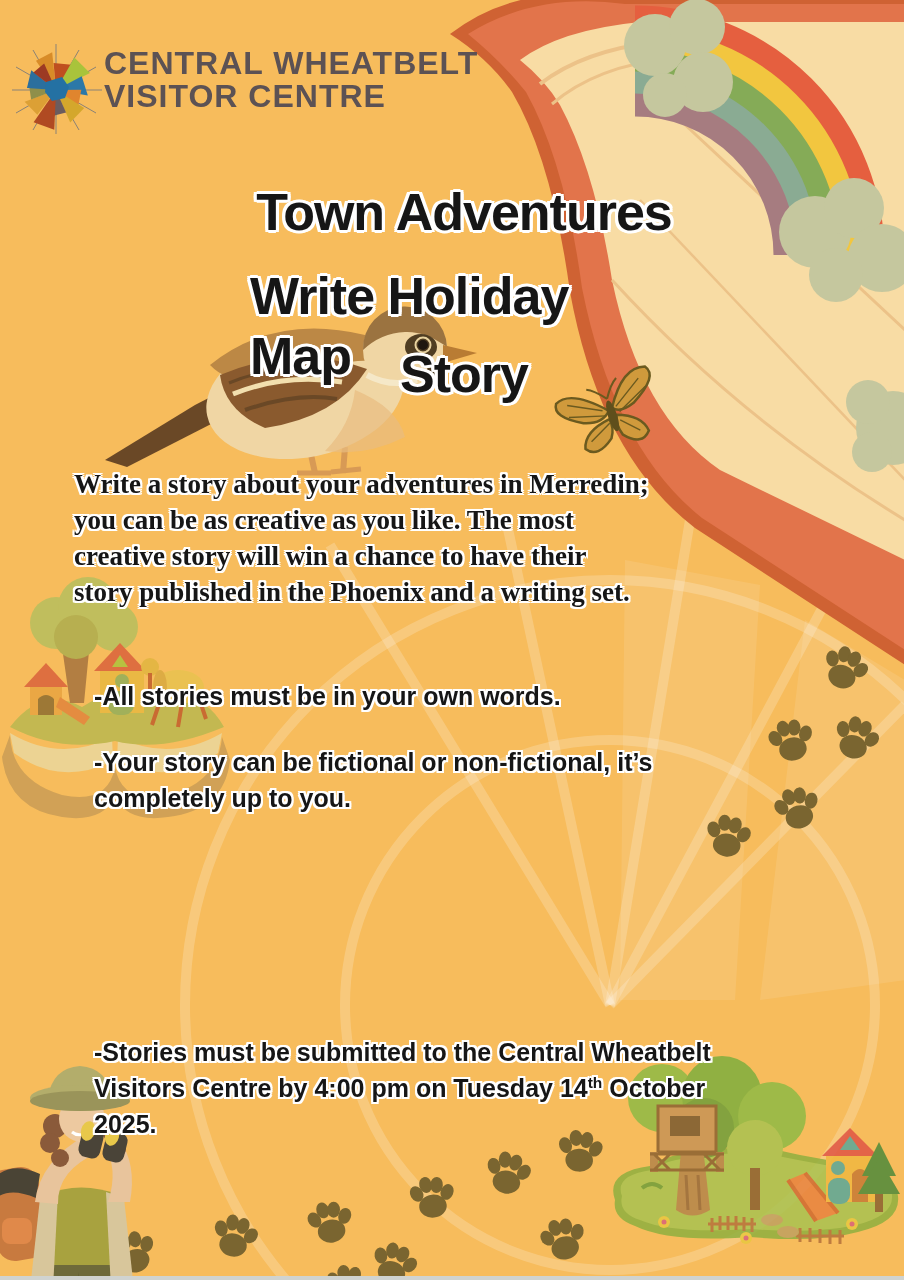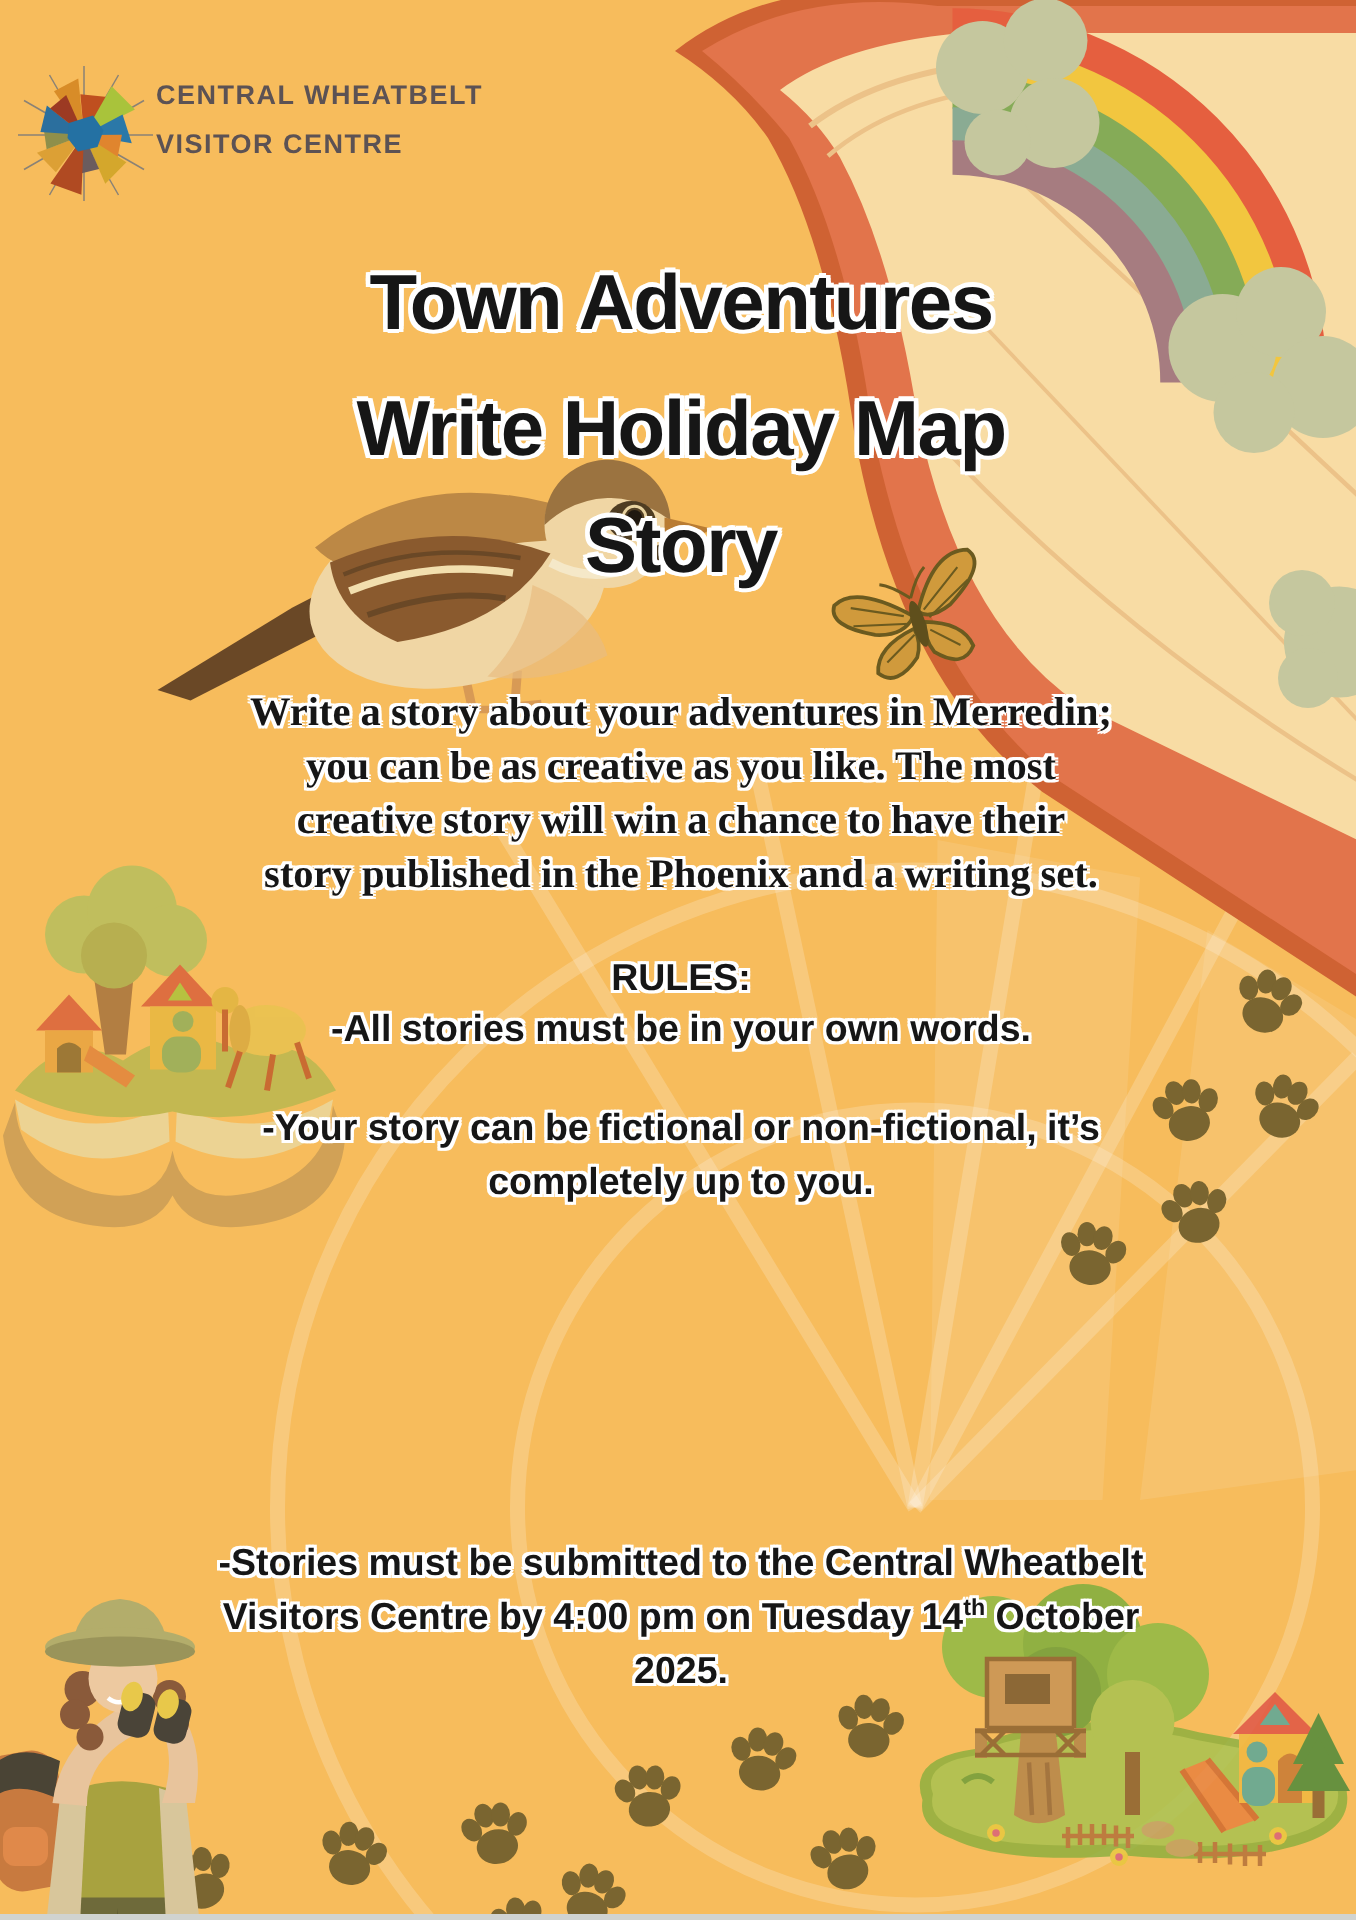--- a/index.html
+++ b/index.html
@@ -1,36 +1,36 @@
 <!DOCTYPE html>
 <html><head>
 <meta charset="utf-8">
 <style>
   html,body{margin:0;padding:0;}
   body{width:904px;height:1280px;position:relative;overflow:hidden;
        background:#f7bc5c;font-family:"Liberation Sans",sans-serif;}
   svg.bg-art{position:absolute;left:0;top:0;z-index:1;}
   .text-layer{position:absolute;left:0;top:0;width:904px;height:1280px;z-index:10;pointer-events:none;}
   .text-layer p,.text-layer h1,.text-layer h2{position:absolute;left:50%;transform:translateX(-50%);
-       margin:2px;text-align:center;white-space:pre-line;color:#161616;}
+       margin:12px;text-align:left;white-space:pre-line;color:#161616;}
   .outline2{text-shadow:-2px -2px 0 #fff,2px -2px 0 #fff,-2px 2px 0 #fff,2px 2px 0 #fff,
        0 -2px 0 #fff,0 2px 0 #fff,-2px 0 0 #fff,2px 0 0 #fff;}
   .outline3{text-shadow:-3px 0 0 #fff,3px 0 0 #fff,0 -3px 0 #fff,0 3px 0 #fff,
        -2px -2px 0 #fff,2px -2px 0 #fff,-2px 2px 0 #fff,2px 2px 0 #fff,
        -3px -2px 0 #fff,3px 2px 0 #fff,-3px 2px 0 #fff,3px -2px 0 #fff;}
   .title-line{font-size:52px;line-height:60px;font-weight:800;letter-spacing:-1px;color:#101010;}
   #title1{top:170px;} #title2{top:254px;} #title3{top:332px;}
   #intro{top:454px;width:780px;font-size:27px;line-height:36px;font-weight:700;font-family:Liberation Serif, serif;}
   .rule{width:740px;font-size:25px;line-height:36px;font-weight:700;}
   #rules-heading{top:632px;font-size:25px;line-height:36px;font-weight:700;width:740px;}
   #rule1{top:666px;} #rule2{top:732px;} #rule3{top:830px;} #rule4{top:892px;} #rule5{top:954px;}
   #rule6{top:1022px;}
   #rule6 sup{font-size:0.62em;vertical-align:super;line-height:0;}
   .brand{position:absolute;left:104px;top:47px;z-index:10;
-       font-size:18px;line-height:33px;font-weight:700;letter-spacing:1px;color:#5c5254;}
+       font-size:32px;line-height:33px;font-weight:700;letter-spacing:1px;color:#5c5254;}
   #logo{position:absolute;left:12px;top:40px;z-index:10;}
 </style>
 </head>
 <body>
 
 <svg class="bg-art" width="904" height="1280" viewBox="0 0 904 1280">
   <defs>
     <g id="paw">
       <ellipse cx="0" cy="8" rx="12" ry="10"></ellipse>
       <ellipse cx="-13" cy="-4" rx="5.5" ry="7" transform="rotate(-25 -13 -4)"></ellipse>
@@ -283,20 +283,19 @@
 <div class="text-layer">
   <h1 id="title1" class="title-line outline3">Town Adventures</h1>
   <h1 id="title2" class="title-line outline3">Write Holiday Map</h1>
   <h1 id="title3" class="title-line outline3">Story</h1>
 
   <p id="intro" class="outline2">Write a story about your adventures in Merredin;
 you can be as creative as you like. The most
 creative story will win a chance to have their
 story published in the Phoenix and a writing set.</p>
 
-  <h2 id="rules-heading" class="outline2">RULES:</h2>
   <p id="rule1" class="rule outline2">-All stories must be in your own words.</p>
   <p id="rule2" class="rule outline2">-Your story can be fictional or non-fictional, it’s
 completely up to you.</p>
   <p id="rule6" class="rule outline2"><span>-Stories must be submitted to the Central Wheatbelt
 Visitors Centre by 4:00 pm on Tuesday 14</span><sup>th</sup><span> October
 2025.</span></p>
 </div>
 
 </body></html>

